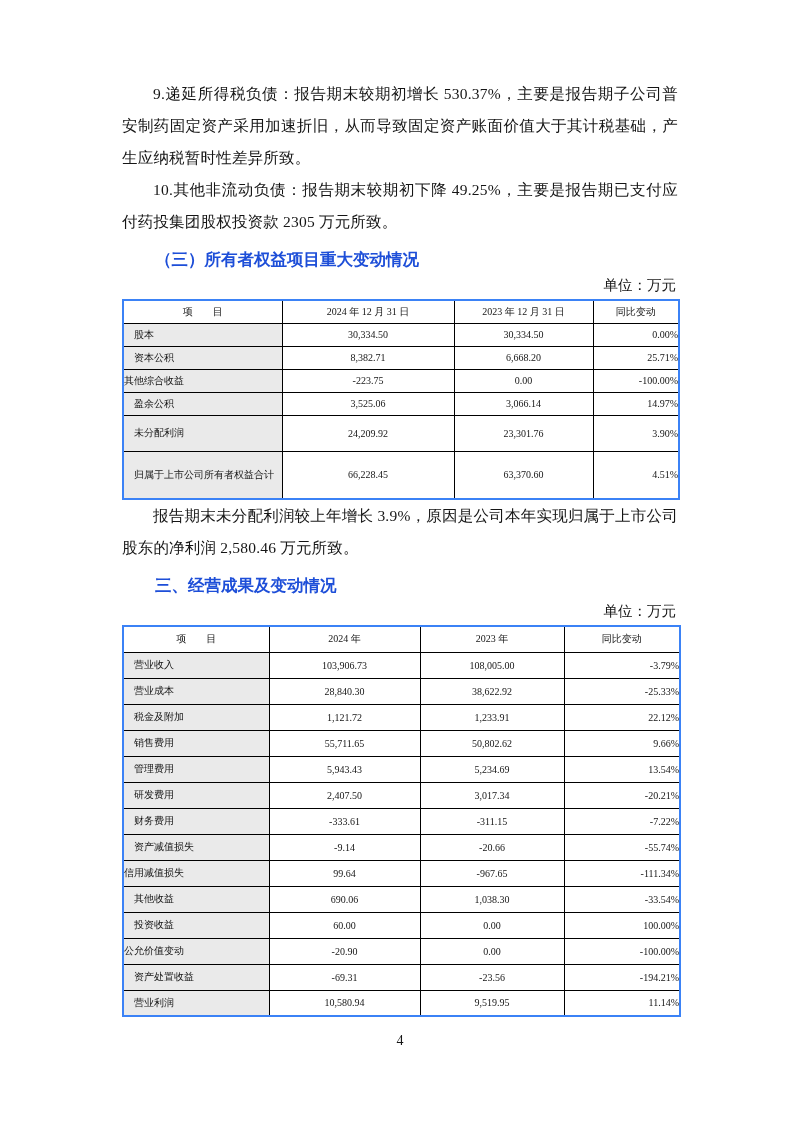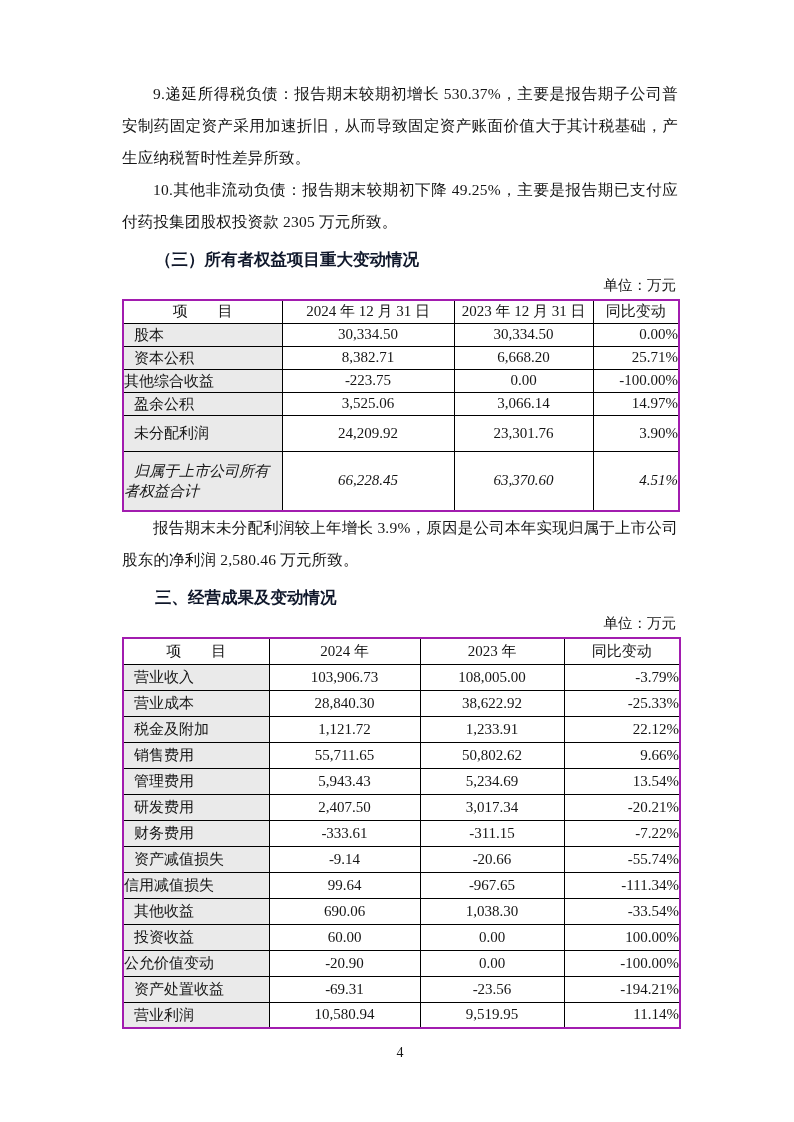--- a/index.html
+++ b/index.html
@@ -17,34 +17,34 @@
     text-indent:2em;
     letter-spacing:0.2px;
   }
   h3.sub-heading{
     margin:8px 0 0 0;
     font-family:"Liberation Sans","DejaVu Sans",sans-serif;
     font-size:16.5px;
     font-weight:bold;
     line-height:26px;
     text-indent:2em;
-    color:#0f172a;
+    color:#1d4ed8;
   }
   .unit-line{
     text-align:right;
     font-size:14.5px;
     line-height:18px;
     margin:4px 2px 5px 0;
   }
   table.fin{
     border-collapse:collapse;
     table-layout:fixed;
     width:556px;
-    font-size:15px;
-    border:2px solid #a21caf;
+    font-size:10px;
+    border:2px solid #3b82f6;
   }
   table.fin th, table.fin td{
     border:1px solid #000;
     padding:0;
     vertical-align:middle;
     overflow:hidden;
   }
   table.fin th{
     font-weight:normal;
     text-align:center;
@@ -56,21 +56,21 @@
     text-align:left;
     padding-left:7px;
     padding-right:3px;
     line-height:20px;
   }
   td.lbl.ind{text-indent:10px;}
   td.num{text-align:center;padding-right:10px;}
   td.pct{text-align:right;padding-right:6px;}
   table.t1 tr{height:23px;}
   table.t1 tr.tall{height:36px;margin-top:24px;}
-  table.t1 tr.xtall{height:60px;font-style:italic;}
+  table.t1 tr.xtall{height:48px;}
   table.t2 tr{height:26px;}
   .page-number{
     text-align:center;
     font-size:14px;
     margin-top:16px;
   }
 </style>
 </head>
 <body>
 

